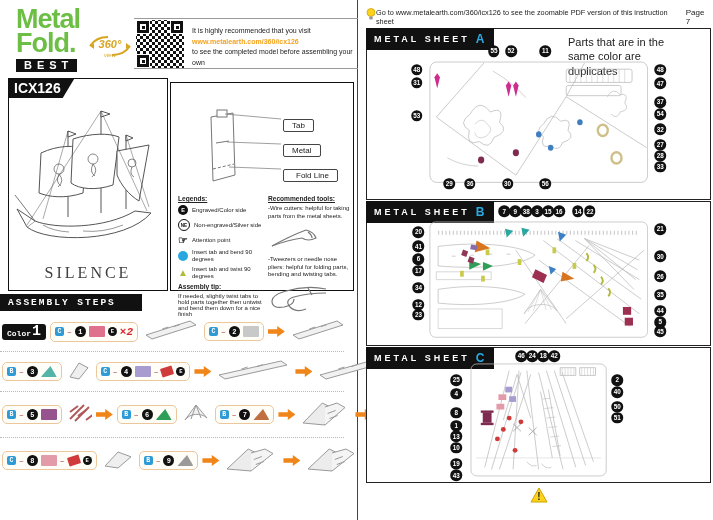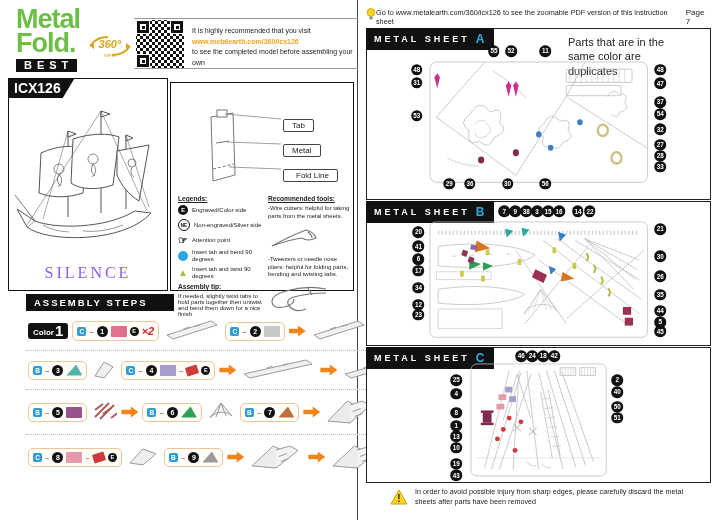--- a/index.html
+++ b/index.html
@@ -18,21 +18,21 @@
   .note-block{position:absolute;left:186px;top:20px;width:166px;font-size:7px;line-height:1.5;}
   .note-block .url{color:#f5a31f;font-weight:bold;}
   .hrule{position:absolute;left:128px;width:224px;height:1px;background:#9a9a9a;}
   .hrule.t{top:12px;} .hrule.b{top:62px;}
 
   .model-box{position:absolute;left:8px;top:78px;width:158px;height:211px;border:1.5px solid #111;}
   .model-tag{position:absolute;left:-1px;top:-1px;background:#111;color:#fff;font-size:14px;
              font-weight:bold;padding:2px 14px 2px 6px;
              clip-path:polygon(0 0,100% 0,82% 100%,0 100%);}
   .model-name{position:absolute;bottom:8px;width:100%;text-align:center;
-              font-family:"Liberation Serif",serif;font-size:16px;letter-spacing:3px;color:#8b5cf6;}
+              font-family:"Liberation Serif",serif;font-size:16px;letter-spacing:3px;color:#404040;}
   .ship{position:absolute;left:4px;top:18px;}
 
   .conn-box{position:absolute;left:170px;top:82px;width:182px;height:207px;border:1px solid #111;}
   .conn-title{background:#111;color:#fff;font-weight:bold;font-size:8.6px;letter-spacing:.4px;
               text-align:center;padding:4px 0;}
   .conn-diagram{position:absolute;left:6px;top:22px;}
   .conn-label{position:absolute;border:1px solid #444;background:#fff;font-size:8px;
               padding:1px 8px;border-radius:2px;}
   .legend-col{position:absolute;left:7px;top:112px;width:86px;}
   .tools-col{position:absolute;left:97px;top:112px;width:82px;}
@@ -43,21 +43,21 @@
        justify-content:center;font-size:5.5px;font-weight:bold;}
   .sym.e{background:#111;color:#fff;}
   .sym.ne{background:#fff;color:#111;border:1px solid #111;font-size:4.6px;}
   .sym.hand{font-size:11px;color:#333;border-radius:0;}
   .sym.dot{background:#29a8df;}
   .sym.tri{background:transparent;color:#b3b939;font-size:10px;border-radius:0;}
   .tip{margin-top:4px;}
   .tool-txt{font-size:6px;line-height:1.25;margin-bottom:2px;}
   .smallnote{font-size:6px;}
 
-  .steps-box{position:absolute;left:26px;top:292px;width:344px;height:218px;}
+  .steps-box{position:absolute;left:0;top:292px;width:344px;height:218px;font-family:Liberation Mono, monospace;}
   .steps-title{background:#111;color:#fff;font-weight:bold;font-size:9.5px;letter-spacing:2px;
                display:inline-block;padding:3px 26px 3px 8px;}
   .step-rows{position:absolute;left:0;top:20px;width:344px;}
   .step-row{display:flex;align-items:center;gap:4px;padding:5px 2px;}
   .step-row + .step-row{border-top:1px dotted #bbb;}
   .step-chip{background:#111;color:#fff;border-radius:3px;padding:2px 5px;display:flex;
              align-items:flex-end;gap:1px;}
   .step-chip .s{font-size:8px;font-weight:bold;}
   .step-chip .n{font-size:15px;font-weight:bold;line-height:.8;}
   .callout{border:1px solid #ecc79b;border-radius:5px;padding:3px 4px;display:flex;
@@ -571,15 +571,14 @@
       <span class="chip" style="left: 73%; top: 33%;">40</span>
       <span class="chip" style="left: 73%; top: 44%;">50</span>
       <span class="chip" style="left: 73%; top: 52%;">51</span>
     </div>
 
   <div class="warning">
     <svg width="18" height="16" viewBox="0 0 18 16">
       <path d="M9,1 L17,15 L1,15 Z" fill="#ffd21e" stroke="#caa400" stroke-width="1"></path>
       <text x="9" y="13" font-size="10" font-weight="bold" text-anchor="middle" fill="#222">!</text>
     </svg>
-    <div class="txt">In order to avoid possible injury from sharp edges, please carefully discard the metal sheets after parts have been removed</div>
   </div>
 </div>
 
 </body></html>

